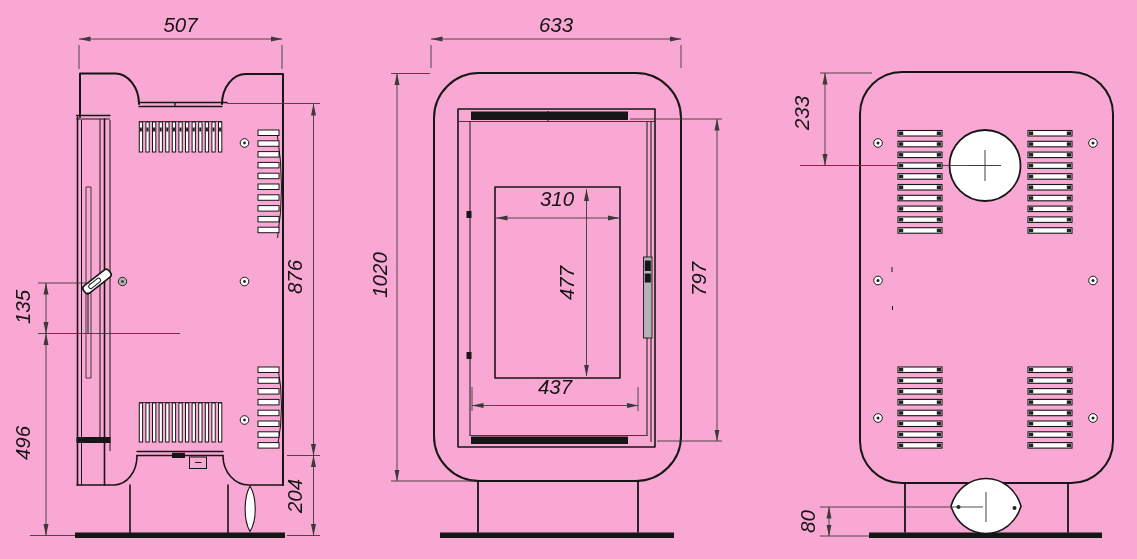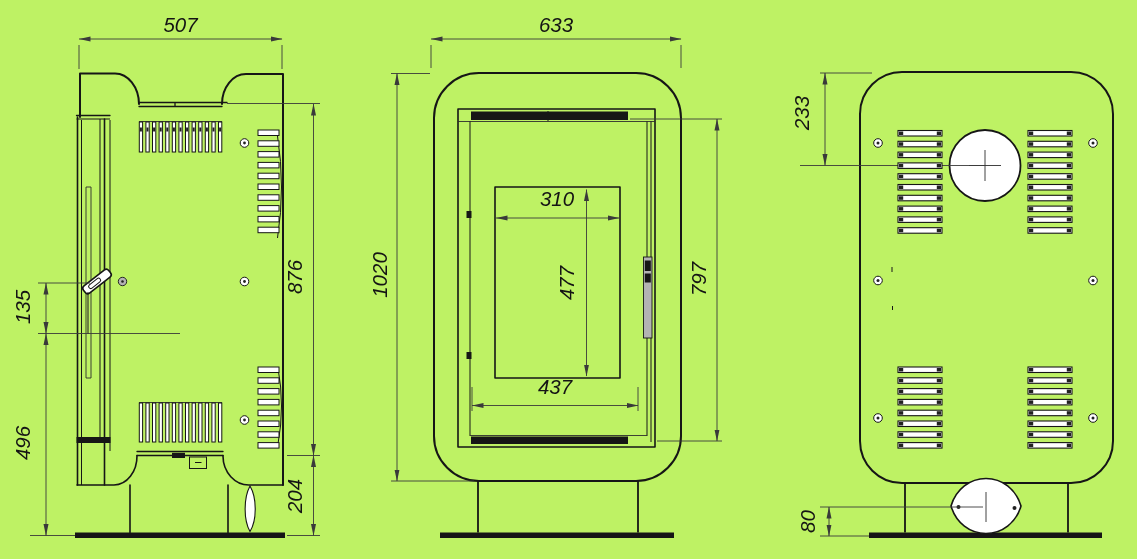--- a/index.html
+++ b/index.html
@@ -1,16 +1,16 @@
 <!DOCTYPE html>
 <html><head>
 <meta charset="utf-8">
 <style>
   html,body{margin:0;padding:0;background:#ffffff;}
-  .stage{position:relative;width:1137px;height:559px;background:#bef264;overflow:hidden;
+  .stage{position:relative;width:1137px;height:559px;background:#f9a8d4;overflow:hidden;
          font-family:"Liberation Sans",sans-serif;}
   svg{display:block;}
   .s2 {fill:none;stroke:#161616;stroke-width:2;stroke-linejoin:round;stroke-linecap:round;}
   .s18{fill:none;stroke:#161616;stroke-width:1.8;stroke-linejoin:round;}
   .s16{fill:none;stroke:#161616;stroke-width:1.6;stroke-linejoin:round;stroke-linecap:round;}
   .s13{fill:none;stroke:#161616;stroke-width:1.3;stroke-linecap:round;}
   .s1 {fill:none;stroke:#161616;stroke-width:1;}
   .w1 {fill:#ffffff;stroke:#161616;stroke-width:1;}
   .w11{fill:#ffffff;stroke:#161616;stroke-width:1.1;}
   .w16{fill:#ffffff;stroke:#161616;stroke-width:1.6;}

